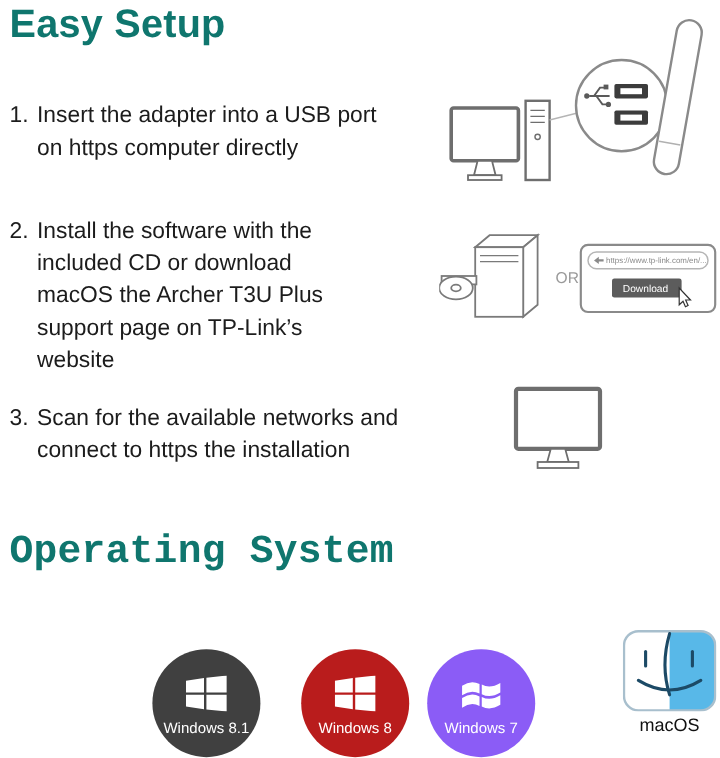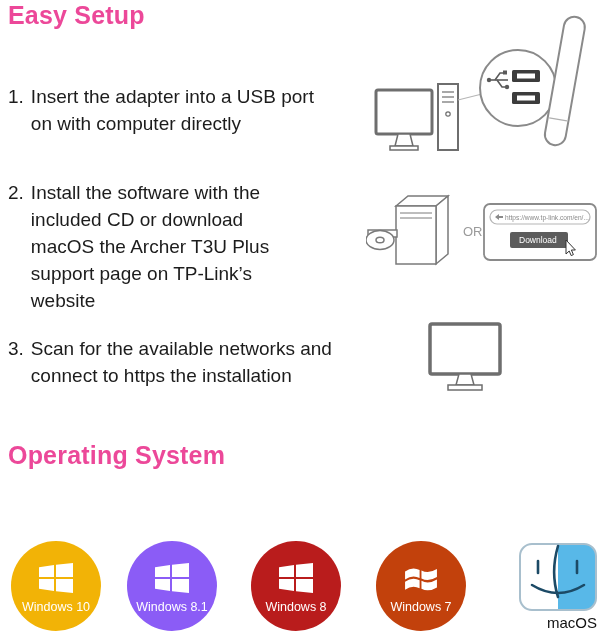--- a/index.html
+++ b/index.html
@@ -8,24 +8,24 @@
     width:600px;height:632px;
     background:#fff;
     font-family:"Liberation Sans", sans-serif;
     color:#1a1a1a;
     overflow:hidden;
     outline:1px solid #e3e3e3;
   }
   .h1{
     position:absolute;
     margin:0;
-    font-size:25px;
+    font-size:33px;
     font-weight:600;
     letter-spacing:0.2px;
-    color:#ec4899;
+    color:#0f766e;
     line-height:1.1;
   }
   .step{
     position:absolute;
     display:flex;
     gap:7px;
     font-size:19px;
     line-height:1.42;
     color:#1c1c1c;
   }
@@ -51,25 +51,25 @@
   }
   .mac-icon{width:78px;height:68px;display:block;}
   .mac-label{color:#111;font-size:15px;line-height:1;}
 </style>
 </head>
 <body>
 
 <div class="page">
 
   <h1 class="h1" style="left:8px;top:2px;">Easy Setup</h1>
-  <h1 class="h1" style="left:8px;top:442px;">Operating System</h1>
+  <h1 class="h1" style="left:8px;top:442px;font-family:Liberation Mono, monospace;">Operating System</h1>
 
   <div class="step" style="left:8px;top:84px;width:318px;">
     <span class="step-num">1.</span>
-    <span class="step-text">Insert the adapter into a USB port on with computer directly</span>
+    <span class="step-text">Insert the adapter into a USB port on https computer directly</span>
   </div>
   <div class="step" style="left:8px;top:180px;width:285px;">
     <span class="step-num">2.</span>
     <span class="step-text">Install the software with the included CD or download macOS the Archer T3U Plus support page on TP-Link’s website</span>
   </div>
   <div class="step" style="left:8px;top:336px;width:345px;">
     <span class="step-num">3.</span>
     <span class="step-text">Scan for the available networks and connect to https the installation</span>
   </div>
 
@@ -140,61 +140,52 @@
   </svg>
 
   <svg class="illus" style="left:420px;top:320px;" width="92" height="76" viewBox="0 0 92 76">
     <g stroke="#6e6e6e" fill="#fff">
       <rect x="10" y="4" width="70" height="50" rx="2" stroke-width="3.5"></rect>
       <path d="M39,54 L51,54 L54,65 L36,65 Z" stroke-width="1.5"></path>
       <rect x="28" y="65" width="34" height="5" stroke-width="1.5"></rect>
     </g>
   </svg>
 
-  <div class="badge" style="left: 11px; top: 541px; background: rgb(242, 179, 6);">
-    <svg class="win-logo" viewBox="0 0 34 30" fill="#fff">
-      <polygon points="0,4.2 15,2 15,14 0,14"></polygon>
-      <polygon points="17,1.7 34,0 34,14 17,14"></polygon>
-      <polygon points="0,16 15,16 15,28 0,25.8"></polygon>
-      <polygon points="17,16 34,16 34,30 17,28.3"></polygon>
-    </svg>
-    <div class="badge-label">Windows 10</div>
-  </div>
-
-  <div class="badge" style="left: 127px; top: 541px; background: #8b5cf6;">
+
+  <div class="badge" style="left: 127px; top: 541px; background: #404040;">
     <svg class="win-logo" viewBox="0 0 34 30" fill="#fff">
       <polygon points="0,4.2 15,2 15,14 0,14"></polygon>
       <polygon points="17,1.7 34,0 34,14 17,14"></polygon>
       <polygon points="0,16 15,16 15,28 0,25.8"></polygon>
       <polygon points="17,16 34,16 34,30 17,28.3"></polygon>
     </svg>
     <div class="badge-label">Windows 8.1</div>
   </div>
 
   <div class="badge" style="left: 251px; top: 541px; background: #b91c1c;">
     <svg class="win-logo" viewBox="0 0 34 30" fill="#fff">
       <polygon points="0,4.2 15,2 15,14 0,14"></polygon>
       <polygon points="17,1.7 34,0 34,14 17,14"></polygon>
       <polygon points="0,16 15,16 15,28 0,25.8"></polygon>
       <polygon points="17,16 34,16 34,30 17,28.3"></polygon>
     </svg>
     <div class="badge-label">Windows 8</div>
   </div>
 
-  <div class="badge" style="left: 376px; top: 541px; background: #c2410c;">
+  <div class="badge" style="left: 356px; top: 541px; background: #8b5cf6;">
     <svg class="win-logo" viewBox="0 0 36 32" fill="#fff">
       <path d="M1,9 Q9,3.5 16.5,7.5 L16.5,16 Q9,12 1,17.5 Z"></path>
       <path d="M18.5,8 Q26,12 35,6.5 L35,15 Q26,20.5 18.5,16.5 Z"></path>
       <path d="M1,20 Q9,14.5 16.5,18.5 L16.5,27 Q9,23 1,28.5 Z"></path>
       <path d="M18.5,19 Q26,23 35,17.5 L35,26 Q26,31.5 18.5,27.5 Z"></path>
     </svg>
     <div class="badge-label">Windows 7</div>
   </div>
 
-  <div class="badge-mac" style="left:519px;top:543px;align-items:flex-end;">
+  <div class="badge-mac" style="left:519px;top:525px;">
     <svg class="mac-icon" viewBox="0 0 78 68">
       <defs>
         <clipPath id="macclip">
             <rect x="1" y="1" width="76" height="66" rx="12"></rect>
           </clipPath>
       </defs>
       <g clip-path="url(#macclip)">
         <rect x="1" y="1" width="38" height="66" fill="#ffffff"></rect>
         <rect x="39" y="1" width="38" height="66" fill="#58b8e8"></rect>
       </g>

